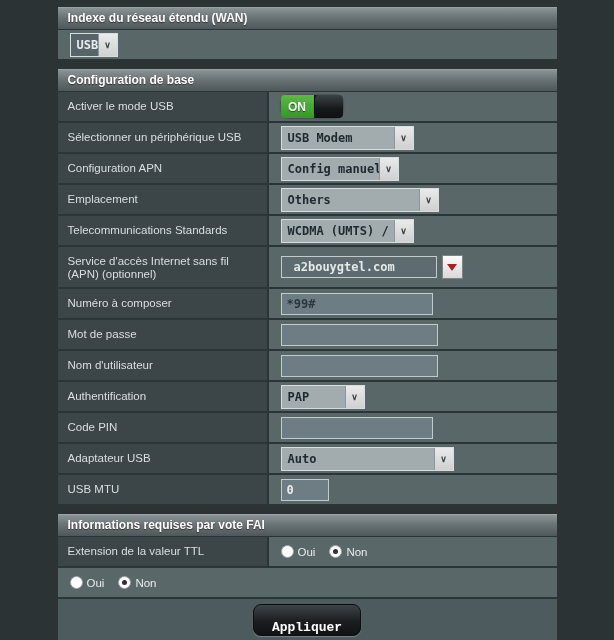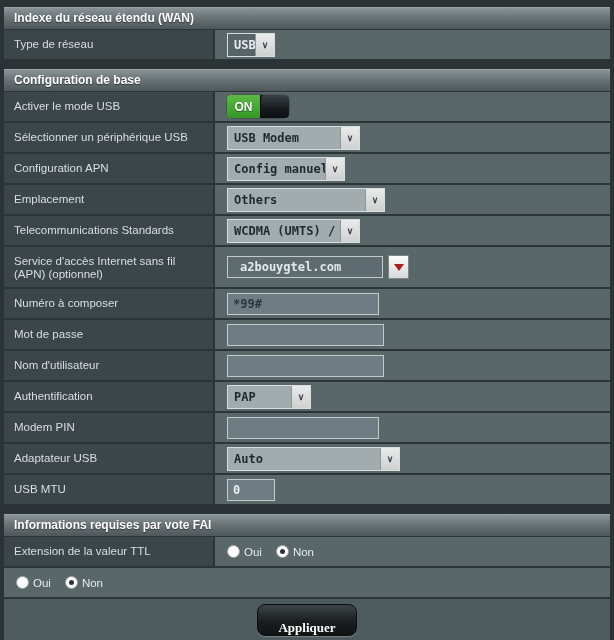--- a/index.html
+++ b/index.html
@@ -3,21 +3,21 @@
 <meta charset="utf-8">
 <style>
   html,body{margin:0;padding:0;}
   body{
     width:614px;height:640px;
     background:#2b3335;
     font-family:"Liberation Sans",sans-serif;
     overflow:hidden;
   }
   .page{
-    width:606px;height:633px;
+    width:499px;height:633px;
     margin:7px auto 12px auto;
     background:#0c4a6e;
   }
   
   .sec-header{
     height:21px;
     background:linear-gradient(#8a9496,#6a7477 45%,#4e585b);
     border-top:1px solid #9aa3a5;
     border-bottom:1px solid #2b3335;
     color:#ffffff;
@@ -150,34 +150,33 @@
     background:#4e5b5e;
     display:flex;align-items:center;justify-content:center;
   }
   .apply-btn{
     min-width:100px;height:29px;
     padding:15px 18px;
     border:1px solid #0c0f10;
     border-radius:8px;
     background:linear-gradient(#3c4347,#1a1e20 55%,#101314);
     color:#ffffff;font-size:13px;font-weight:bold;
-    font-family:Liberation Serif, serif;
+    font-family:Liberation Mono, monospace;
     box-shadow:0 1px 1px rgba(255,255,255,.25);
     cursor:pointer;
   }
 </style>
 </head>
 <body>
 
 <div class="page">
 
   <div class="sec-header">Indexe du réseau étendu (WAN)</div>
 
   <div class="row">
-    <div class="cell-label">Type de réseau</div>
     <div class="cell-value">
       <div class="sel dark" style="width:46px">
         <span class="sel-text">USB</span>
         <span class="sel-arrow">∨</span>
       </div>
     </div>
   </div>
 
   <div class="sec-gap"></div>
 
@@ -268,21 +267,21 @@
     <div class="cell-label">Authentification</div>
     <div class="cell-value">
       <div class="sel" style="width:82px">
         <span class="sel-text">PAP</span>
         <span class="sel-arrow">∨</span>
       </div>
     </div>
   </div>
 
   <div class="row">
-    <div class="cell-label">Modem PIN</div>
+    <div class="cell-label">Code PIN</div>
     <div class="cell-value">
       <input class="txt" style="width: 140px;" type="text" value="">
     </div>
   </div>
 
   <div class="row">
     <div class="cell-label">Adaptateur USB</div>
     <div class="cell-value">
       <div class="sel" style="width:171px">
         <span class="sel-text">Auto</span>

